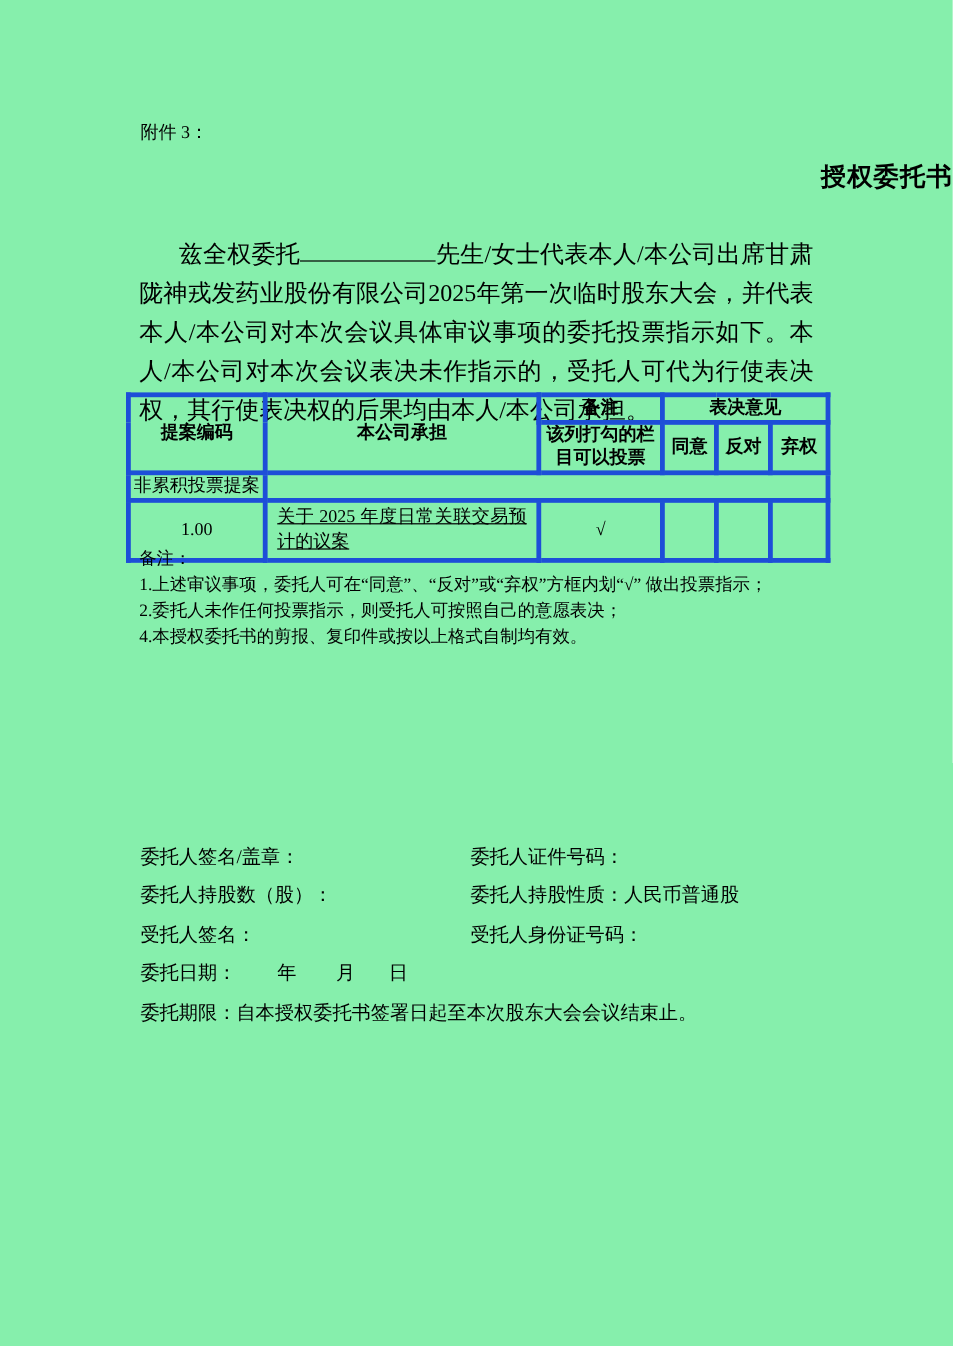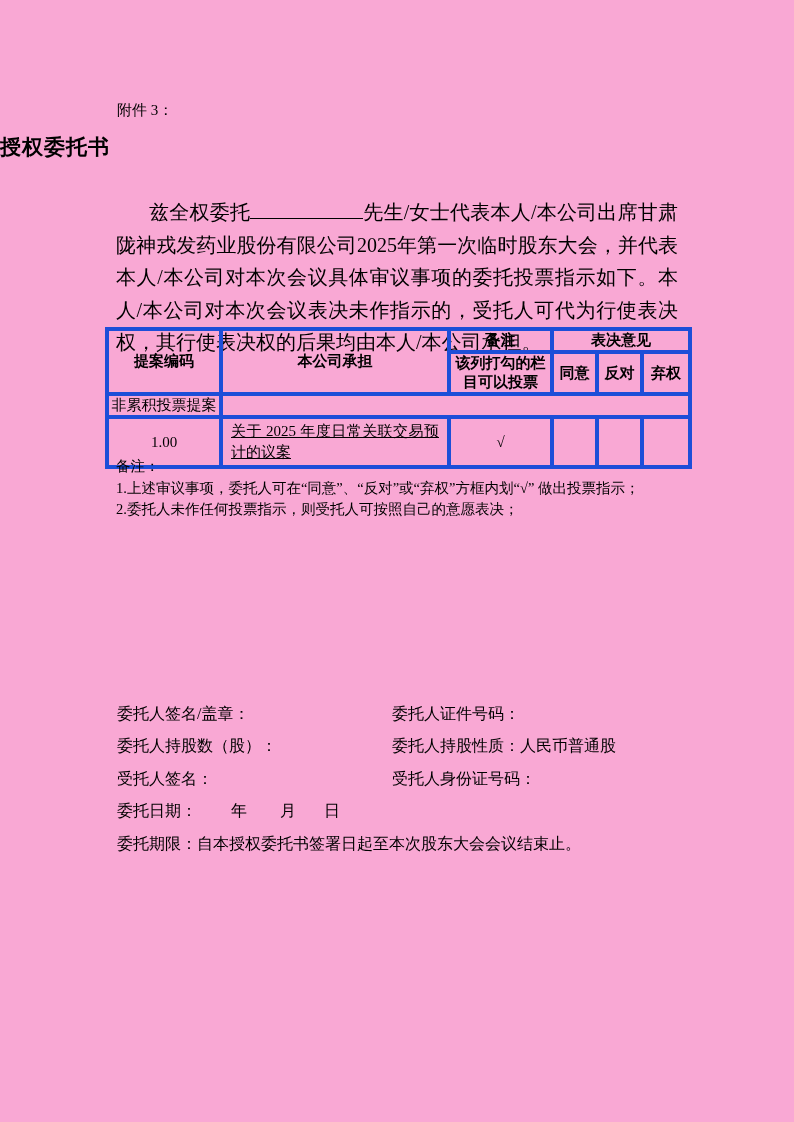--- a/index.html
+++ b/index.html
@@ -1,37 +1,37 @@
 <!DOCTYPE html>
 <html lang="zh"><head>
 <meta charset="utf-8">
 <style>
   * { box-sizing: border-box; margin: 0; padding: 0; }
   html, body { background: #ffffff; }
   .page {
     position: relative;
     width: 794px;
     height: 1122px;
-    background: #f9a8d4;
+    background: #86efac;
     color: #000000;
     font-family: "Liberation Serif", "DejaVu Serif", serif;
     overflow: hidden;
   }
   .attachment {
     position: absolute;
     top: 101px;
     left: 117px;
     font-size: 15px;
   }
   .doc-title {
     position: absolute;
     top: 133px;
     left: 0;
     width: 794px;
-    text-align: left;
+    text-align: right;
     font-size: 21px;
     font-weight: bold;
     letter-spacing: 1px;
   }
   .intro {
     position: absolute;
     top: 196px;
     left: 116px;
     width: 562px;
     font-size: 20px;
@@ -142,20 +142,21 @@
         <td></td>
         <td></td>
       </tr>
     </tbody>
   </table>
 
   <div class="notes">
     <div class="note-title">备注：</div>
     <div class="note-item">1.上述审议事项，委托人可在“同意”、“反对”或“弃权”方框内划“√” 做出投票指示；</div>
     <div class="note-item">2.委托人未作任何投票指示，则受托人可按照自己的意愿表决；</div>
+    <div class="note-item">4.本授权委托书的剪报、复印件或按以上格式自制均有效。</div>
   </div>
 
   <div class="sigs">
     <div class="sig-row">
       <span class="sig-left">委托人签名/盖章：</span>
       <span class="sig-right">委托人证件号码：</span>
     </div>
     <div class="sig-row">
       <span class="sig-left">委托人持股数（股）：</span>
       <span class="sig-right">委托人持股性质：人民币普通股</span>

